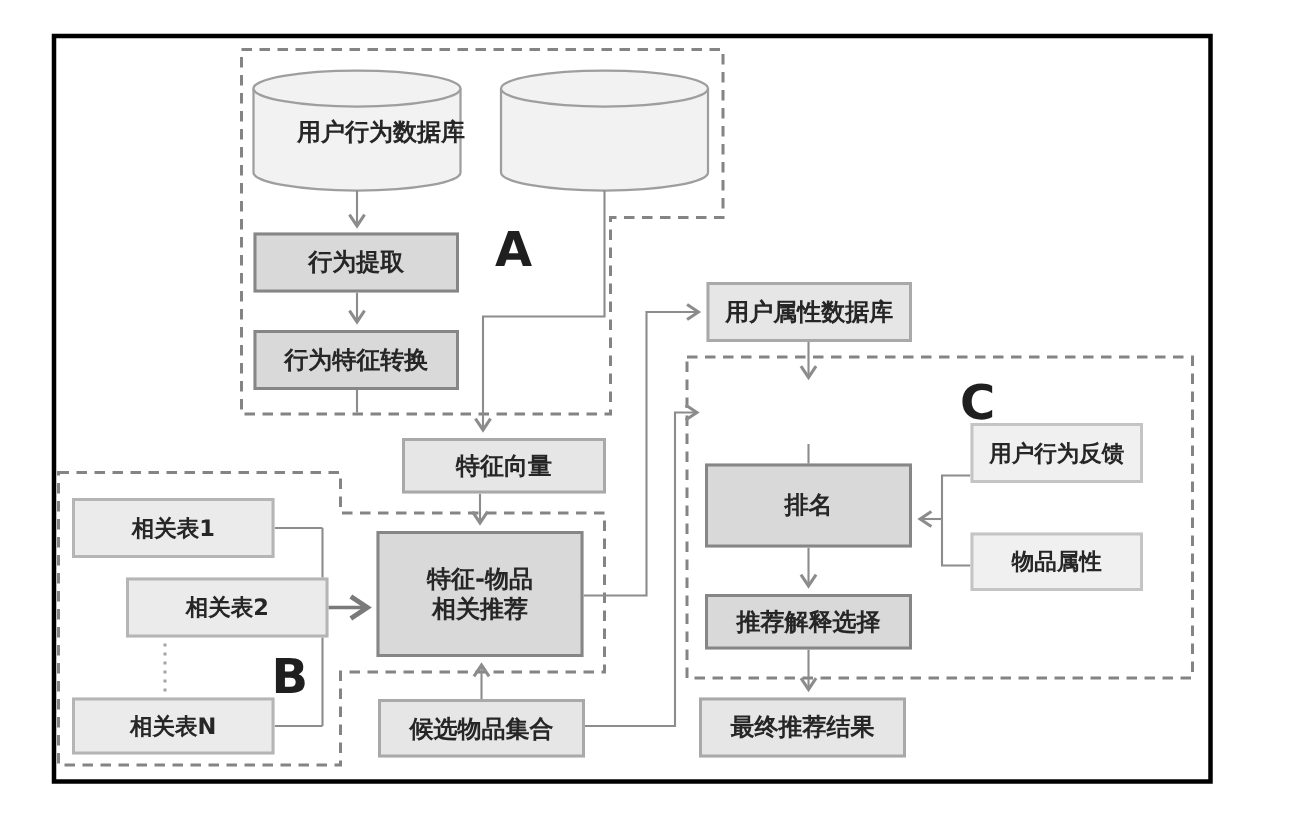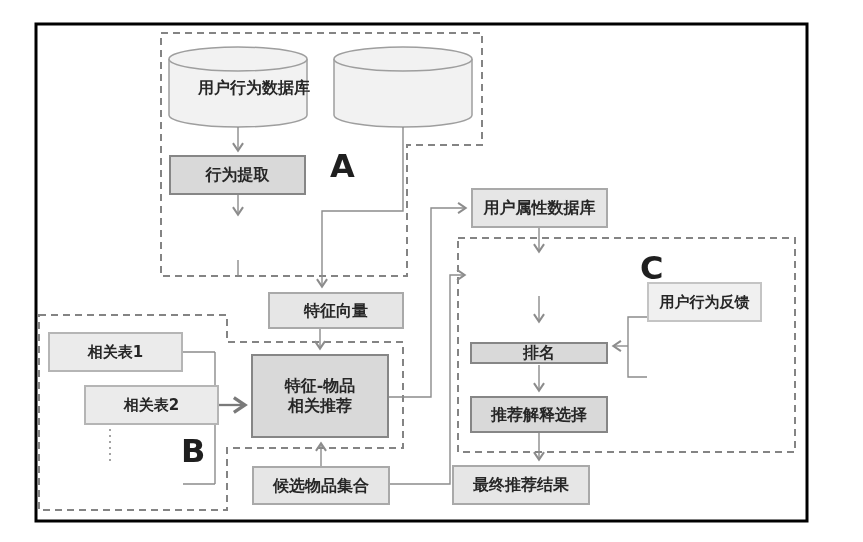--- a/index.html
+++ b/index.html
@@ -82,34 +82,37 @@
     <path class="conn" d="M321,466 V444" marker-end="url(#arr)"></path>
     <path class="conn" d="M183,352 H215 M183,405 H215 M183,484 H215 M215,352 V484"></path>
     <path class="conn-bold" d="M215,405 H244" marker-end="url(#arrb)"></path>
     <path class="conn" d="M647,317 H628 V377 H647"></path>
     <path class="conn" d="M628,346 H614" marker-end="url(#arr)"></path>
   </svg>
 
   <div class="cyl-label" style="left:169px;top:78px;width:138px;padding-left:16px;">用户行为数据库</div>
 
   <div class="box proc" style="left:169px;top:155px;width:137px;height:40px;">行为提取</div>
+  <div class="box proc" style="left:169px;top:220px;width:137px;height:40px;">行为特征转换</div>
 
   <div class="box res" style="left:252px;top:292px;width:136px;height:37px;margin-left:16px;">特征向量</div>
   <div class="box proc" style="left:251px;top:354px;width:138px;height:84px;">
     <span>特征-物品</span>
     <span>相关推荐</span>
   </div>
   <div class="box res" style="left:252px;top:466px;width:138px;height:39px;">候选物品集合</div>
 
   <div class="box rel" style="left:48px;top:332px;width:135px;height:40px;">相关表1</div>
   <div class="box rel" style="left:48px;top:385px;width:135px;height:40px;margin-left:36px;">相关表2</div>
+  <div class="box rel" style="left:48px;top:465px;width:135px;height:38px;">相关表N</div>
 
   <div class="box res" style="left:471px;top:188px;width:137px;height:40px;">用户属性数据库</div>
-  <div class="box proc" style="left:470px;top:342px;width:138px;height:22px;">排名</div>
+  <div class="box proc" style="left:470px;top:309px;width:138px;height:56px;">排名</div>
   <div class="box proc" style="left:470px;top:396px;width:138px;height:37px;">推荐解释选择</div>
-  <div class="box res" style="left:452px;top:465px;width:138px;height:40px;">最终推荐结果</div>
+  <div class="box res" style="left:466px;top:465px;width:138px;height:40px;">最终推荐结果</div>
   <div class="box inp" style="left:647px;top:282px;width:115px;height:40px;">用户行为反馈</div>
+  <div class="box inp" style="left:647px;top:355px;width:115px;height:39px;">物品属性</div>
 
   <div class="section-letter" style="left:330px;top:150px;">A</div>
   <div class="section-letter" style="left:181px;top:435px;">B</div>
   <div class="section-letter" style="left:640px;top:252px;">C</div>
 
 </div>
 
 </body></html>

